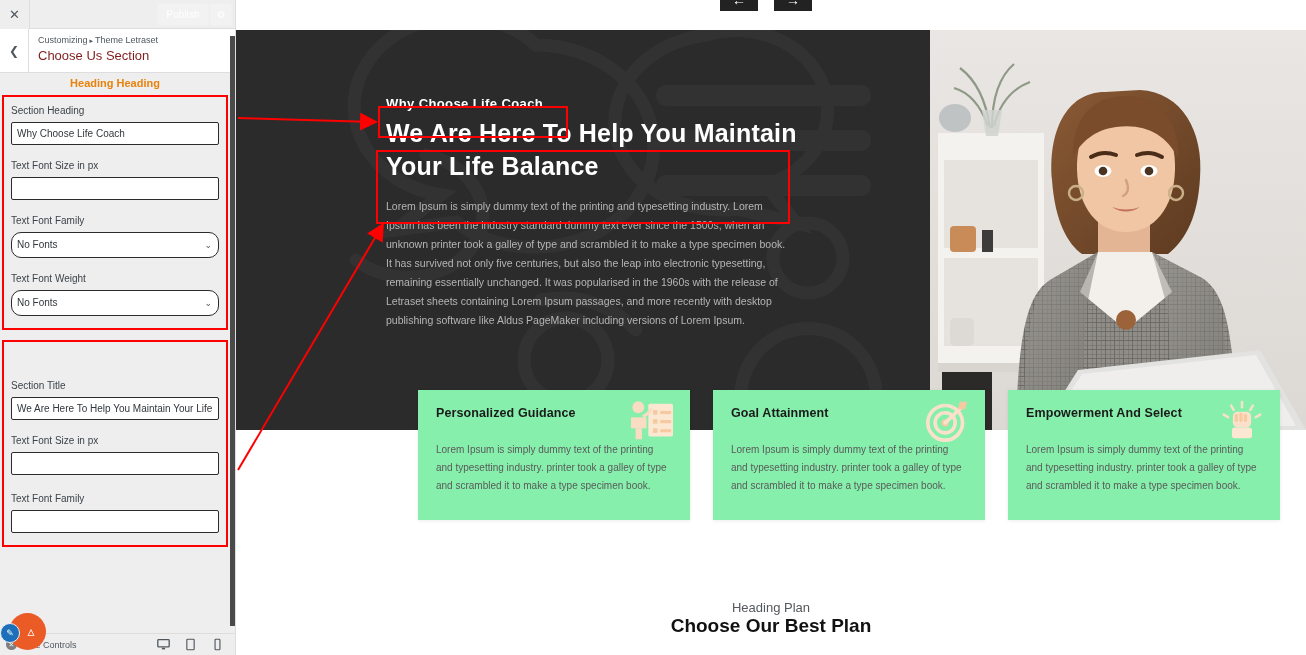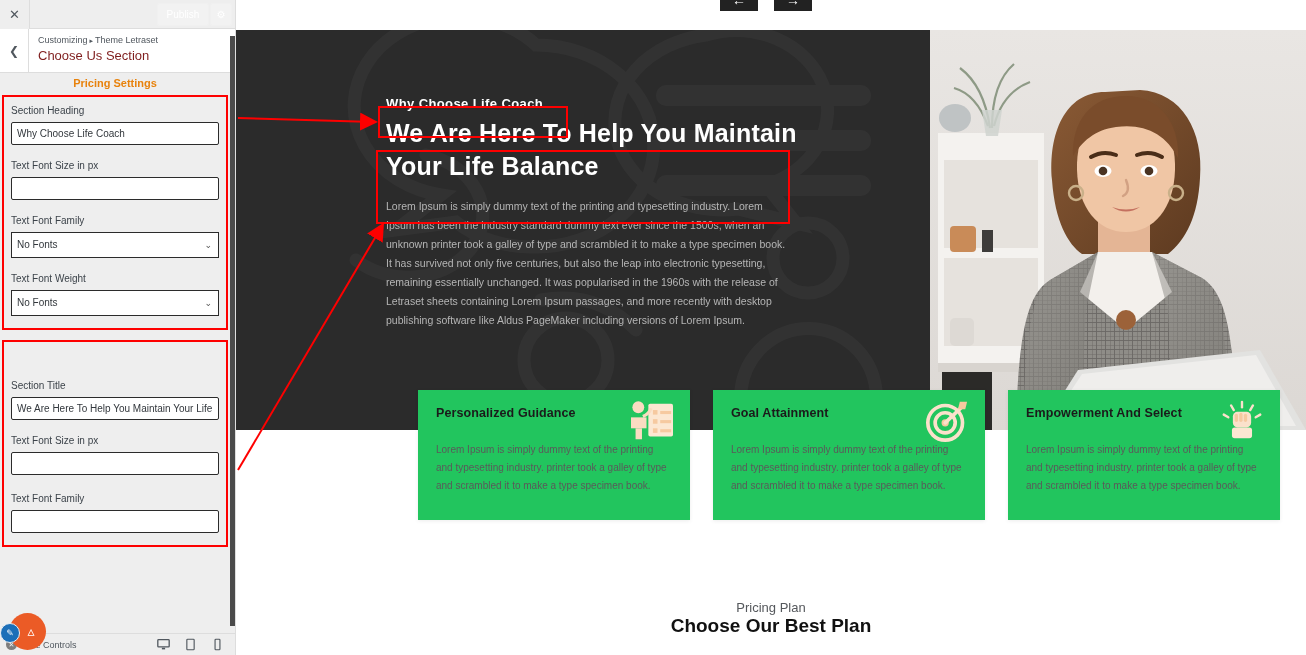--- a/index.html
+++ b/index.html
@@ -99,21 +99,21 @@
   .field-input {
     width: 100%; height: 23px;
     border: 1px solid #2b2b2b; border-radius: 2px;
     background: #fff; color: #32373c;
     font-size: 10px; font-family: "Liberation Sans", sans-serif;
     padding: 0 5px;
     outline: none;
   }
   .field-select {
     position: relative; width: 100%; height: 26px;
-    border: 1px solid #2b2b2b; border-radius: 0;
+    border: 1px solid #2b2b2b; border-radius: 10px;
     background: #fff; color: #32373c;
     font-size: 10px; line-height: 24px; padding: 0 20px 8px 5px;
     cursor: pointer;
   }
   .field-select .caret {
     position: absolute; right: 6px; top: 0; line-height: 24px;
     font-size: 9px; color: #555;
   }
   .colorpicker {
     display: inline-flex; align-items: stretch;
@@ -201,21 +201,21 @@
   
   .anno-box { position: absolute; border: 2px solid #fe0000; z-index: 5; pointer-events: none; }
   .anno-svg { position: absolute; left: 0; top: 0; width: 1306px; height: 655px; z-index: 40; pointer-events: none; }
 
   .cards {
     position: absolute; left: 182px; top: 390px;
     display: flex; gap: 23px; z-index: 4;
   }
   .card {
     width: 272px; height: 130px;
-    background: #22c55e;
+    background: #86efac;
     padding: 16px 18px;
     position: relative;
     box-shadow: 0 1px 4px rgba(0,0,0,.08);
   }
   .card-title {
     font-size: 12.5px; font-weight: bold; color: #1b1b1b;
     letter-spacing: .1px;
   }
   .card-icon { position: absolute; right: 16px; top: 10px; width: 44px; height: 42px; }
   .card-text {
@@ -266,21 +266,21 @@
       <div class="cz-titles">
         <div class="cz-breadcrumb">
           <span>Customizing</span><span class="sep">▸</span><span>Theme Letraset</span>
         </div>
         <div class="cz-section-name">Choose Us Section</div>
       </div>
     </div>
 
     <div class="cz-scroll">
 
-      <div class="cz-group-title">Pricing Settings</div>
+      <div class="cz-group-title">Heading Heading</div>
       <div class="red-box">
 
         <div class="field">
           <span class="field-label">Section Heading</span>
           <input class="field-input" type="text" value="Why Choose Life Coach" style="">
         </div>
 
         <div class="field">
           <span class="field-label">Text Font Size in px</span>
           <input class="field-input" type="text" value="" style="">
@@ -516,21 +516,21 @@
             <rect x="26" y="15" width="3.6" height="9" rx="1.8"></rect>
           </g>
           <rect x="13" y="30" width="22" height="12" rx="3" fill="#fce7d2"></rect>
         </svg>
         <div class="card-text">Lorem Ipsum is simply dummy text of the printing and typesetting industry. printer took a galley of type and scrambled it to make a type specimen book.</div>
       </div>
 
     </div>
 
     <div class="pricing">
-      <div class="pricing-eyebrow">Pricing Plan</div>
+      <div class="pricing-eyebrow">Heading Plan</div>
       <div class="pricing-title">Choose Our Best Plan</div>
     </div>
   </div>
 
   <div class="anno-box" style="left:378px; top:106px; width:190px; height:32px;"></div>
   <div class="anno-box" style="left:376px; top:150px; width:414px; height:74px;"></div>
 
   <svg class="anno-svg">
     <defs>
       <marker id="ah" markerWidth="9" markerHeight="9" refX="7" refY="4.5" orient="auto">

